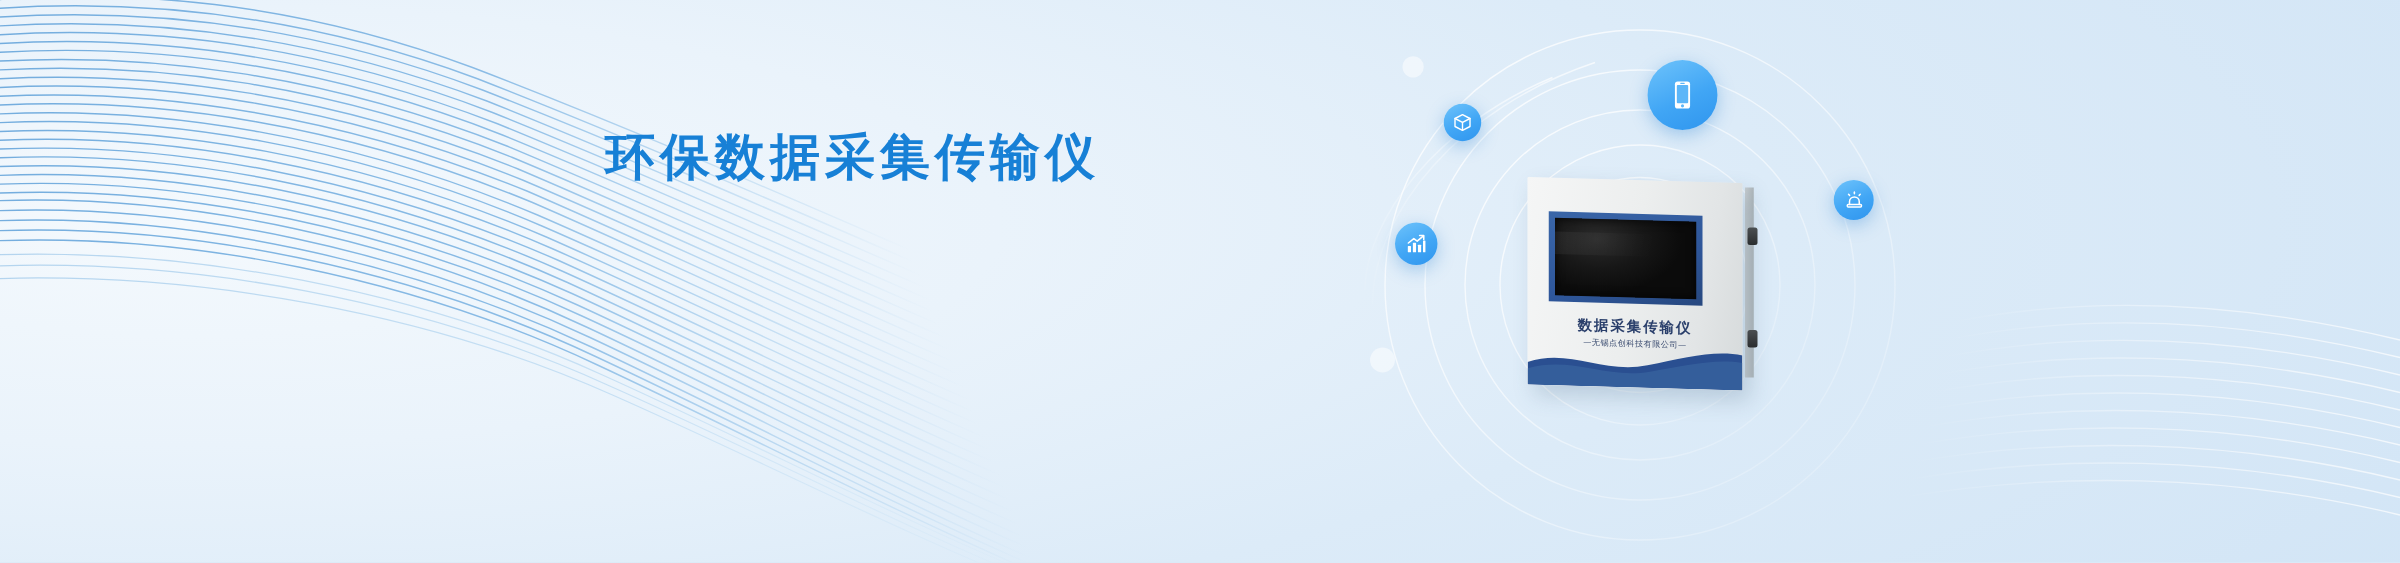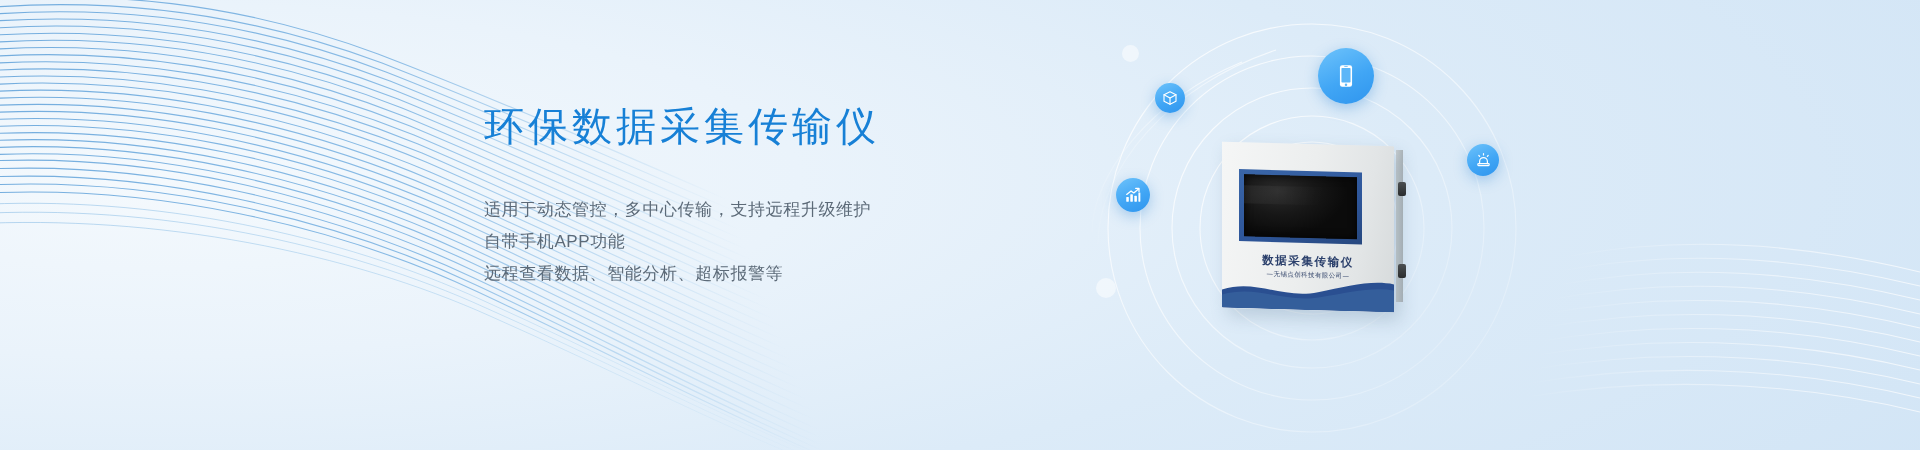--- a/index.html
+++ b/index.html
@@ -17,21 +17,21 @@
   
   .bg-layer{position:absolute;inset:0;pointer-events:none;}
   .bg-layer svg{display:block;width:1920px;height:450px;}
 
   
   #text-block{
     position:absolute;left:484px;top:104px;width:620px;
   }
   #page-title{
     font-size:40px;line-height:1.1;color:#1780d6;
-    letter-spacing:4px;font-weight:400;margin:0;white-space:nowrap;
+    letter-spacing:4px;font-weight:700;margin:0;white-space:nowrap;
   }
   #subtitle-list{
     margin:0;padding:0;list-style:none;
     margin-top:46px;
   }
   #subtitle-list li{
     font-size:17px;line-height:32px;color:#5c6a78;
     letter-spacing:.6px;white-space:nowrap;
   }
 
@@ -210,25 +210,20 @@
       </g>
     </svg>
   </div>
 
   <span class="dot" id="dot-1"></span>
   <span class="dot" id="dot-2"></span>
   <span class="dot" id="dot-3"></span>
 
   <div id="text-block">
     <h1 id="page-title">环保数据采集传输仪</h1>
-    <ul id="subtitle-list">
-      <li>适用于动态管控，多中心传输，支持远程升级维护</li>
-      <li>自带手机APP功能</li>
-      <li>远程查看数据、智能分析、超标报警等</li>
-    </ul>
   </div>
 
   <div id="device">
     <div class="device-side"></div>
     <div class="device-body">
       <div class="screen-frame">
         <div class="screen-glass"></div>
       </div>
       <div class="device-brand">数据采集传输仪</div>
       <div class="device-sub">—无锡点创科技有限公司—</div>

